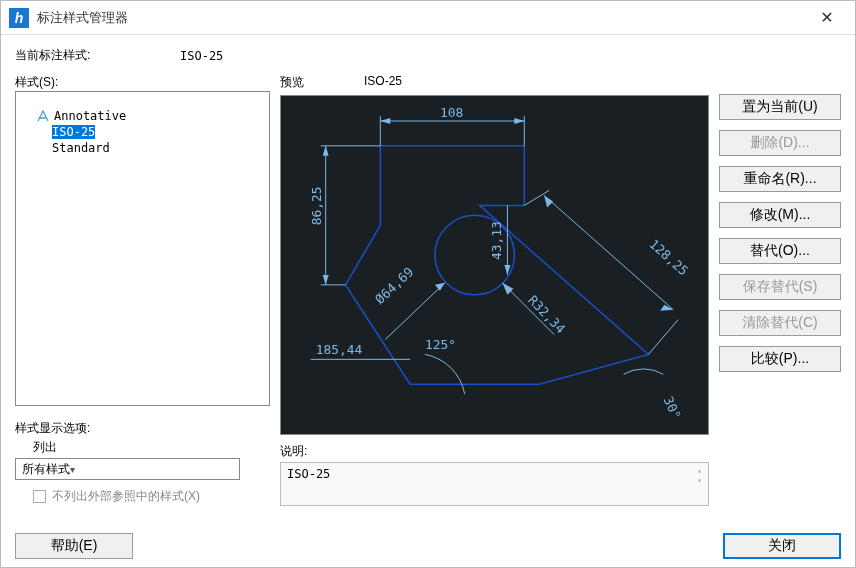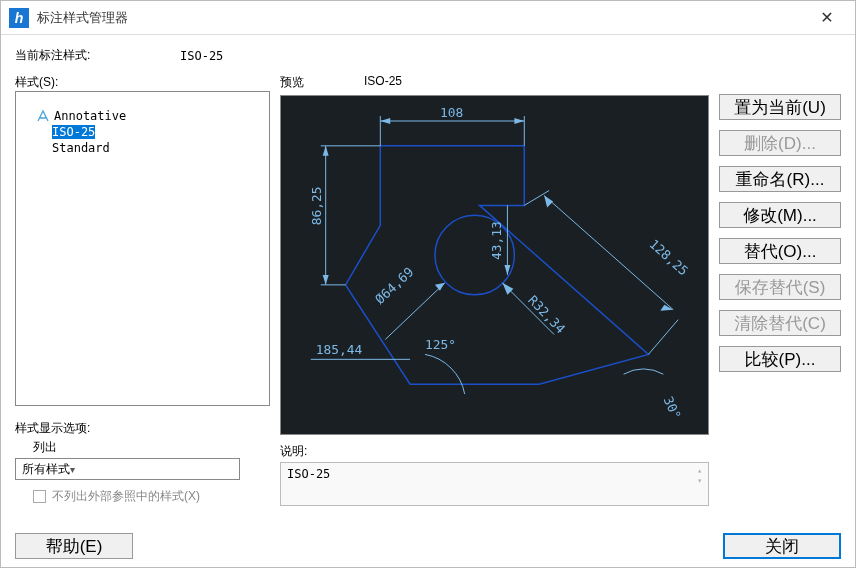--- a/index.html
+++ b/index.html
@@ -144,21 +144,21 @@
 .desc-spinner span { font-size: 8px; color: #aaa; cursor: pointer; line-height: 8px; }
 
 .btn {
   height: 26px;
   border: 1px solid #999;
   background: #f0f0f0;
   display: flex;
   align-items: center;
   justify-content: center;
   cursor: pointer;
-  font-size: 17px;
+  font-size: 14px;
 }
 .btn.disabled { color: #999; cursor: default; }
 .btn.primary { border: 2px solid #0078d7; }
 
 .bottom-row {
   display: flex;
   justify-content: space-between;
   margin-top: 10px;
 }
 .bottom-row .btn { width: 118px; }

